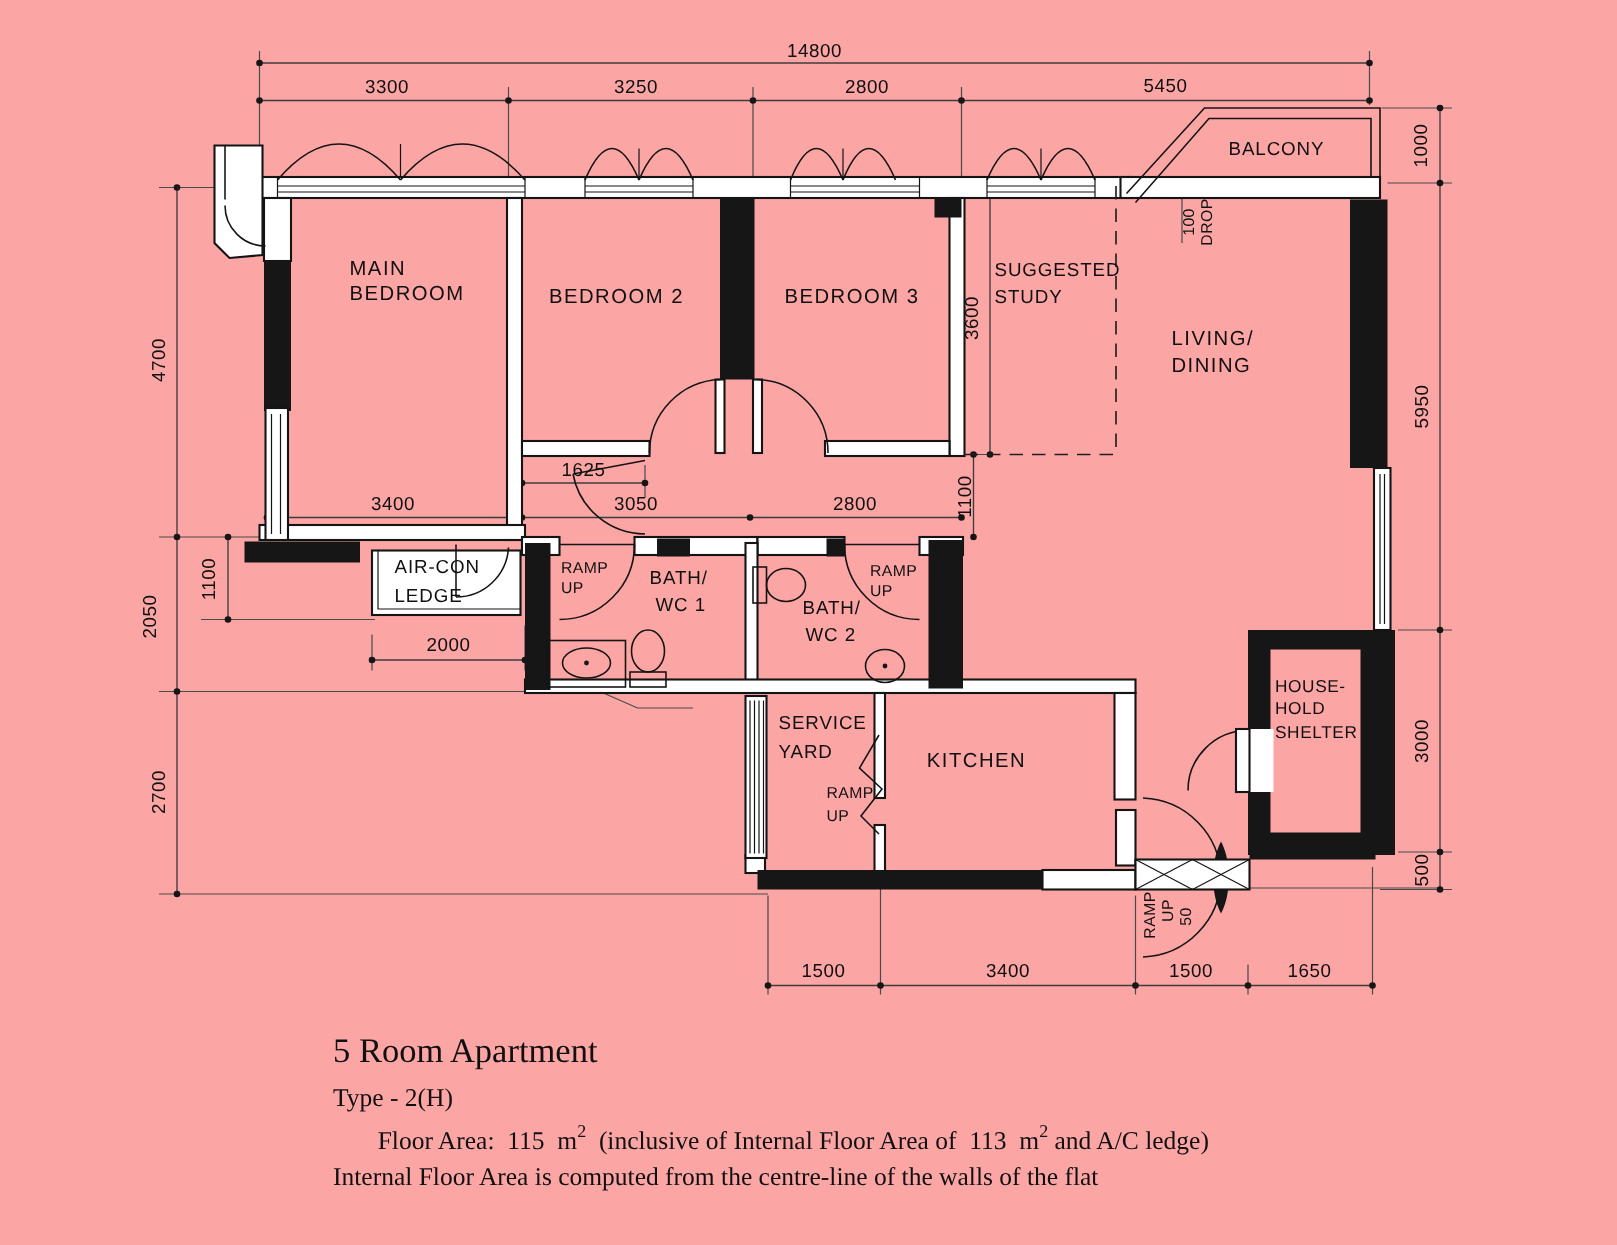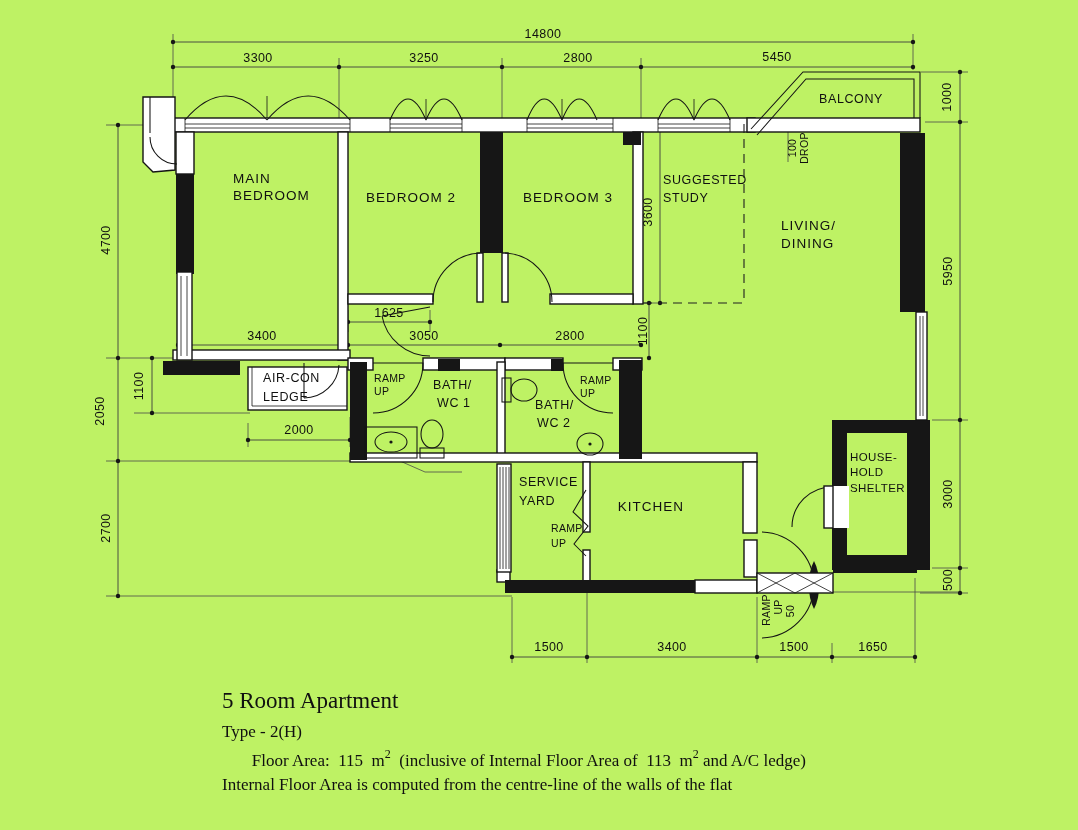--- a/index.html
+++ b/index.html
@@ -1,16 +1,16 @@
 <!DOCTYPE html>
 <html><head>
 <meta charset="utf-8">
 <style>
   html,body{margin:0;padding:0;background:#f6f6f4;}
-  .page{width:1078px;height:830px;background:#bef264;position:relative;margin:0;}
+  .page{width:1078px;height:830px;background:#fca5a5;position:relative;margin:0;}
   svg{display:block;}
   
   .dim{stroke:#3c3c3c;stroke-width:0.9;fill:none;}
   .ext{stroke:#4a4a4a;stroke-width:0.8;fill:none;}
   .wall{fill:#ffffff;stroke:#141414;stroke-width:1.4;}
   .blk{fill:#161616;stroke:none;}
   .thin{stroke:#141414;stroke-width:1.05;fill:none;}
   .thin2{stroke:#141414;stroke-width:0.8;fill:none;}
   .dash{stroke:#202020;stroke-width:1.1;fill:none;stroke-dasharray:9 6;}
   .dot{fill:#161616;stroke:none;}

